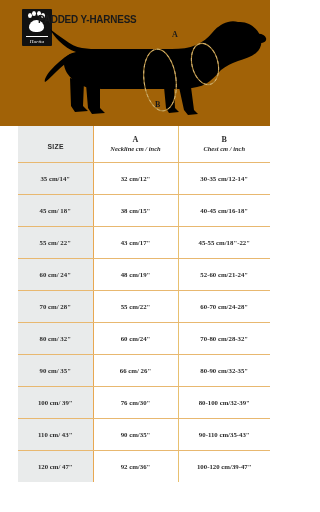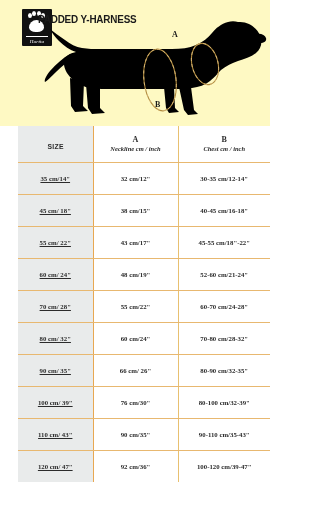--- a/index.html
+++ b/index.html
@@ -13,21 +13,21 @@
     font-family: "Liberation Sans", sans-serif;
     overflow: hidden;
     position: relative;
   }
 
   
   #header {
     position: relative;
     height: 126px;
     width: 270px;
-    background: #fef9c3;
+    background: #a16207;
     overflow: hidden;
   }
 
   #logo {
     position: absolute;
     left: 22px;
     top: 9px;
     width: 30px;
     height: 37px;
     background: #111111;
@@ -124,21 +124,20 @@
     border-bottom: 1px solid #e8b870;
     font-family: "Liberation Serif", serif;
     color: #2b2b2b;
     text-align: center;
     vertical-align: middle;
   }
   #size-table th.col-size,
   #size-table td.col-size {
     background: #e9ebeb;
     border-right: 1px solid #e8a852;
-    text-decoration: underline;
   }
   #size-table th.col-a,
   #size-table td.col-a {
     background: #ffffff;
     border-right: 1px solid #e8c070;
   }
   #size-table th.col-b,
   #size-table td.col-b {
     background: #ffffff;
   }

